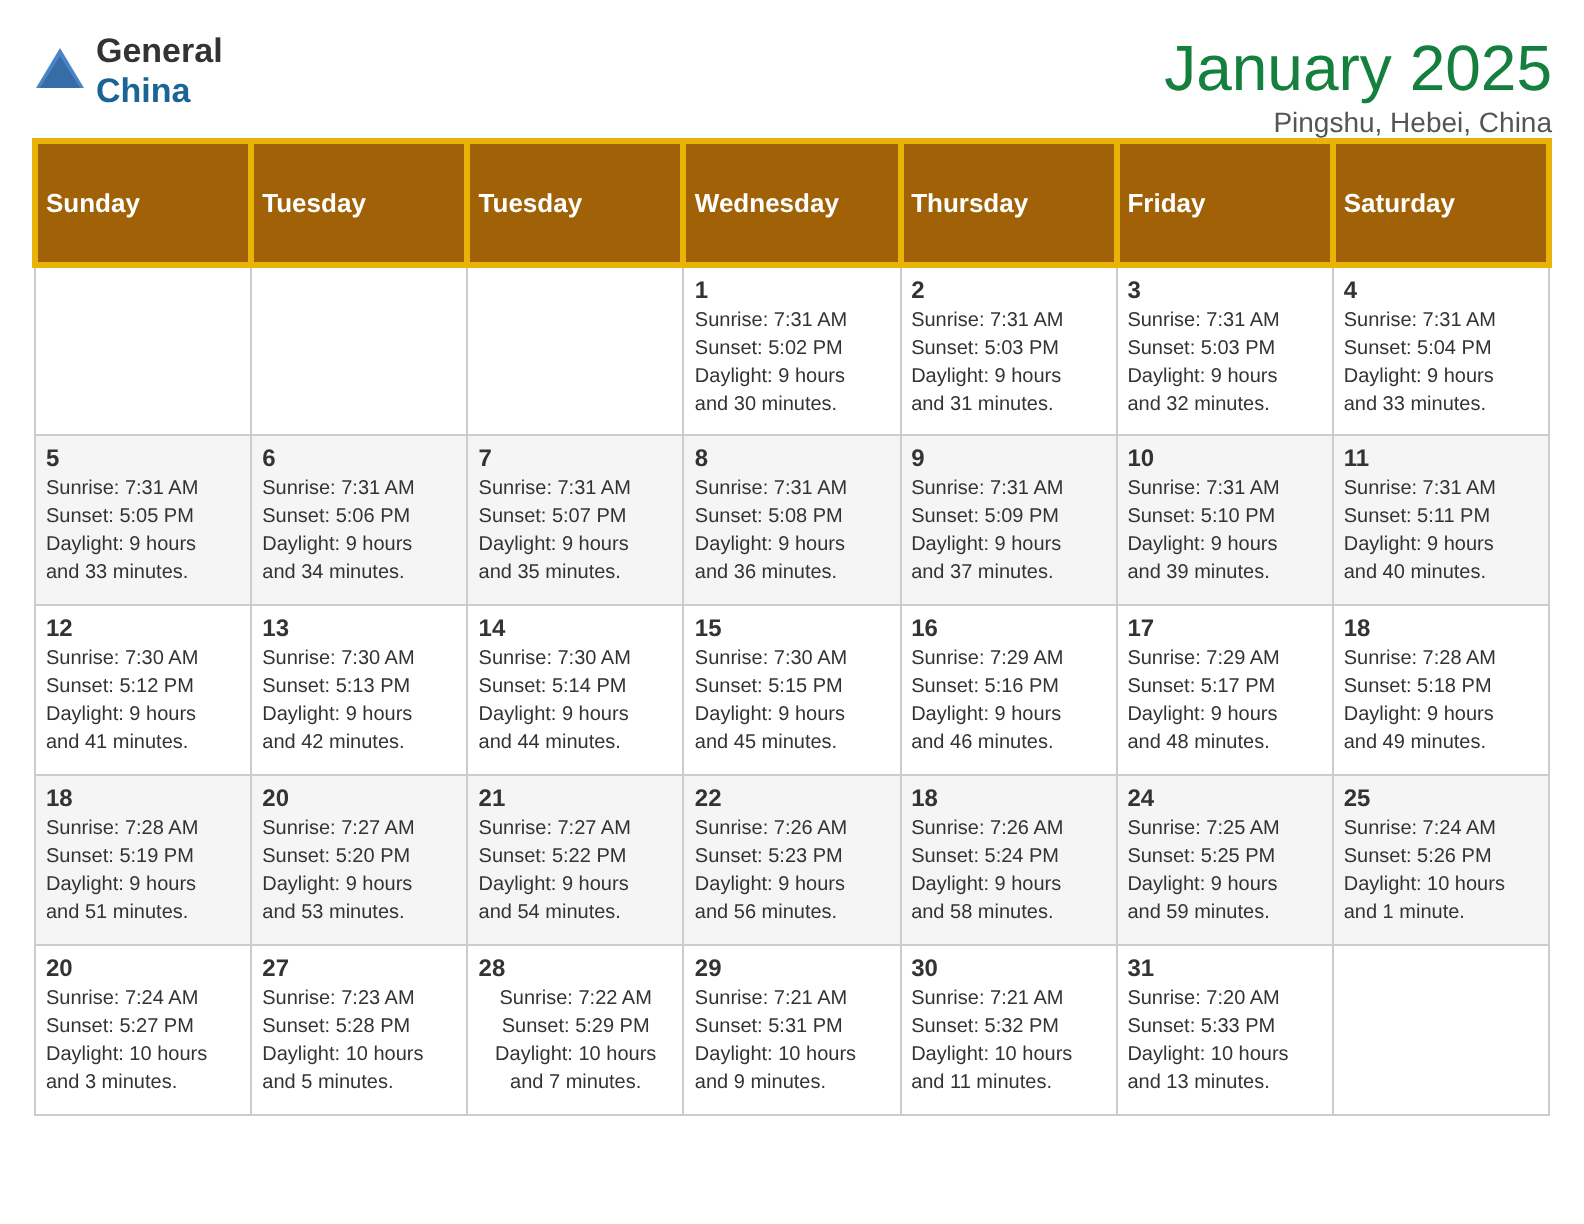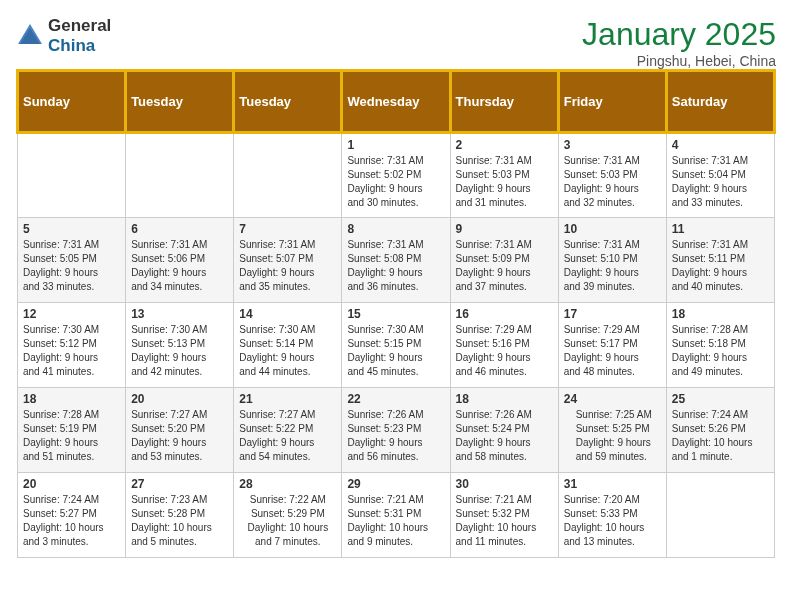--- a/index.html
+++ b/index.html
@@ -283,21 +283,21 @@
         </td>
         <td>
           <div class="day-number">18</div>
           <div class="day-info" style="white-space: pre-line;">Sunrise: 7:26 AM
 Sunset: 5:24 PM
 Daylight: 9 hours
 and 58 minutes.</div>
         </td>
         <td>
           <div class="day-number">24</div>
-          <div class="day-info" style="white-space: pre-line; margin-left: 12px;">Sunrise: 7:25 AM
+          <div class="day-info" style="white-space: pre-line;">Sunrise: 7:25 AM
 Sunset: 5:25 PM
 Daylight: 9 hours
 and 59 minutes.</div>
         </td>
         <td>
           <div class="day-number">25</div>
           <div class="day-info" style="white-space: pre-line;">Sunrise: 7:24 AM
 Sunset: 5:26 PM
 Daylight: 10 hours
 and 1 minute.</div>

